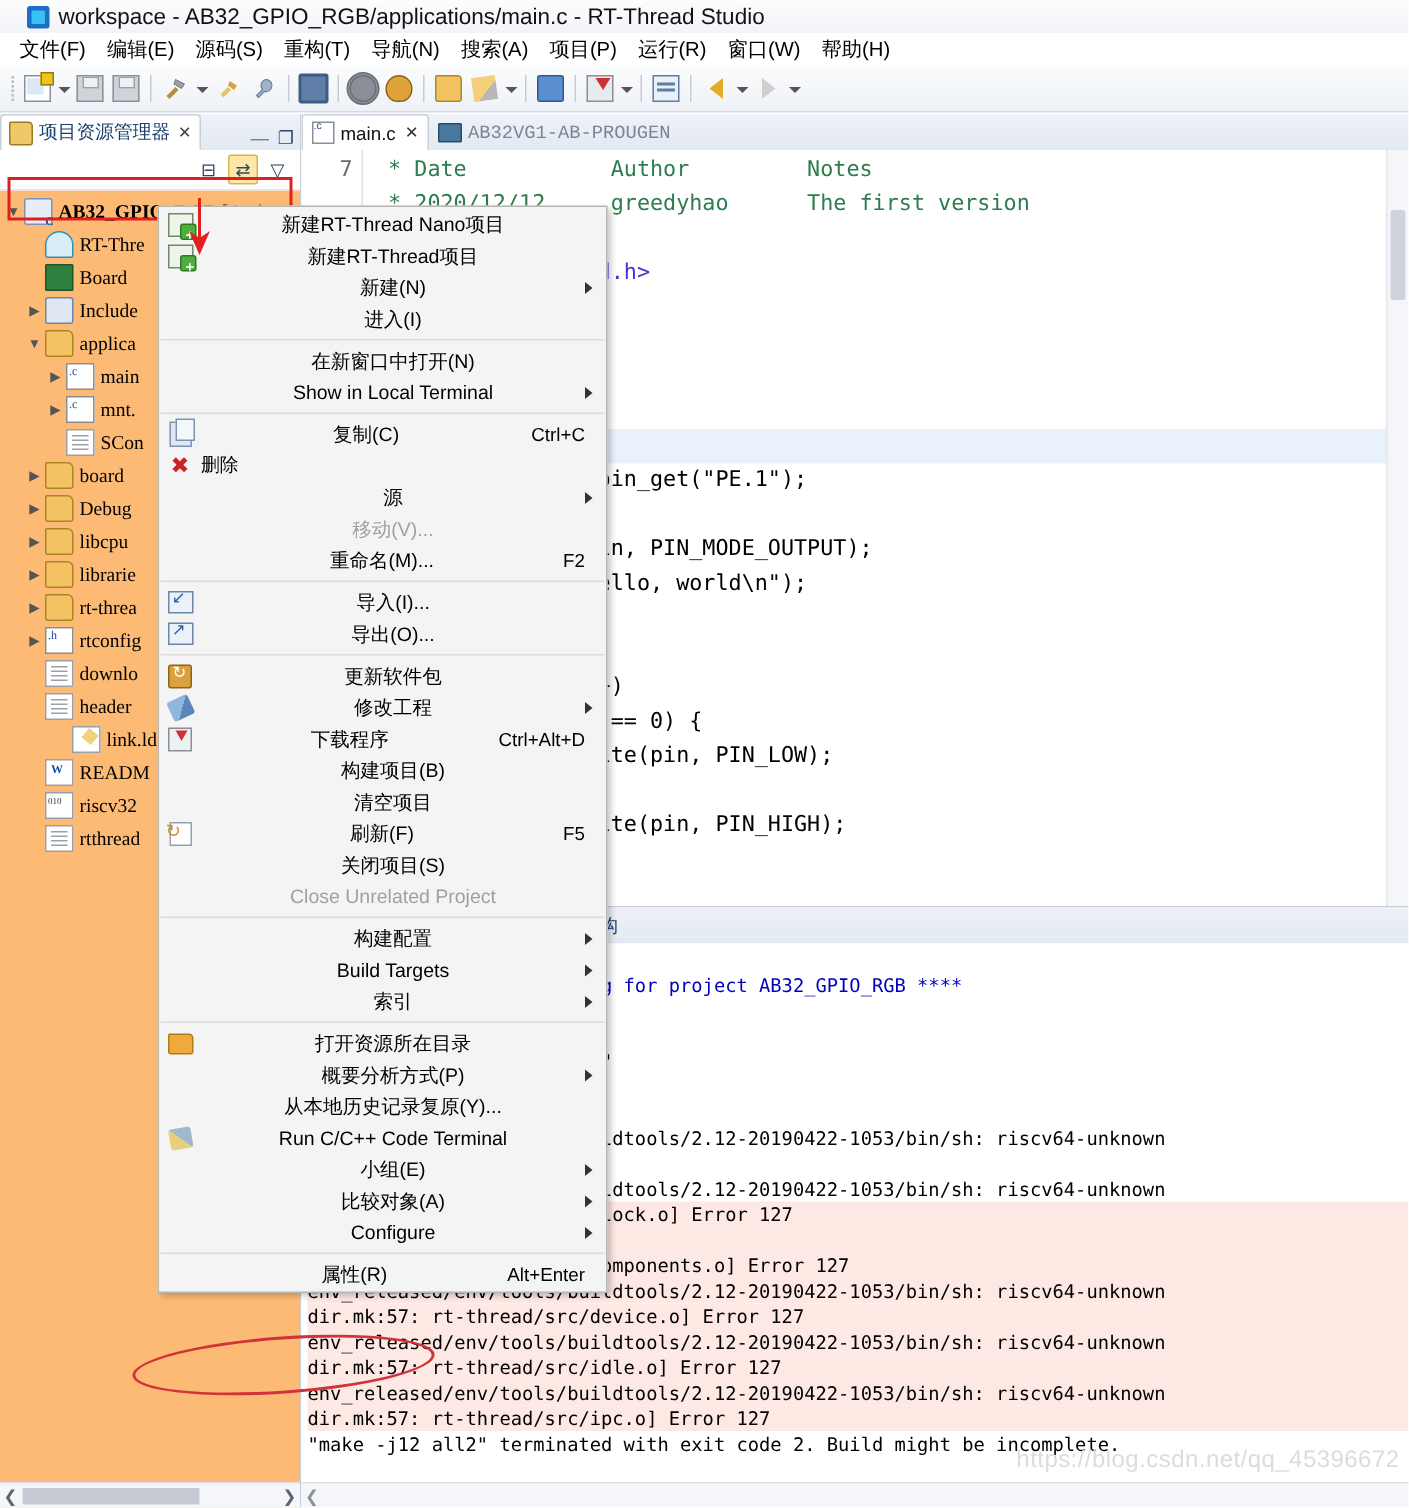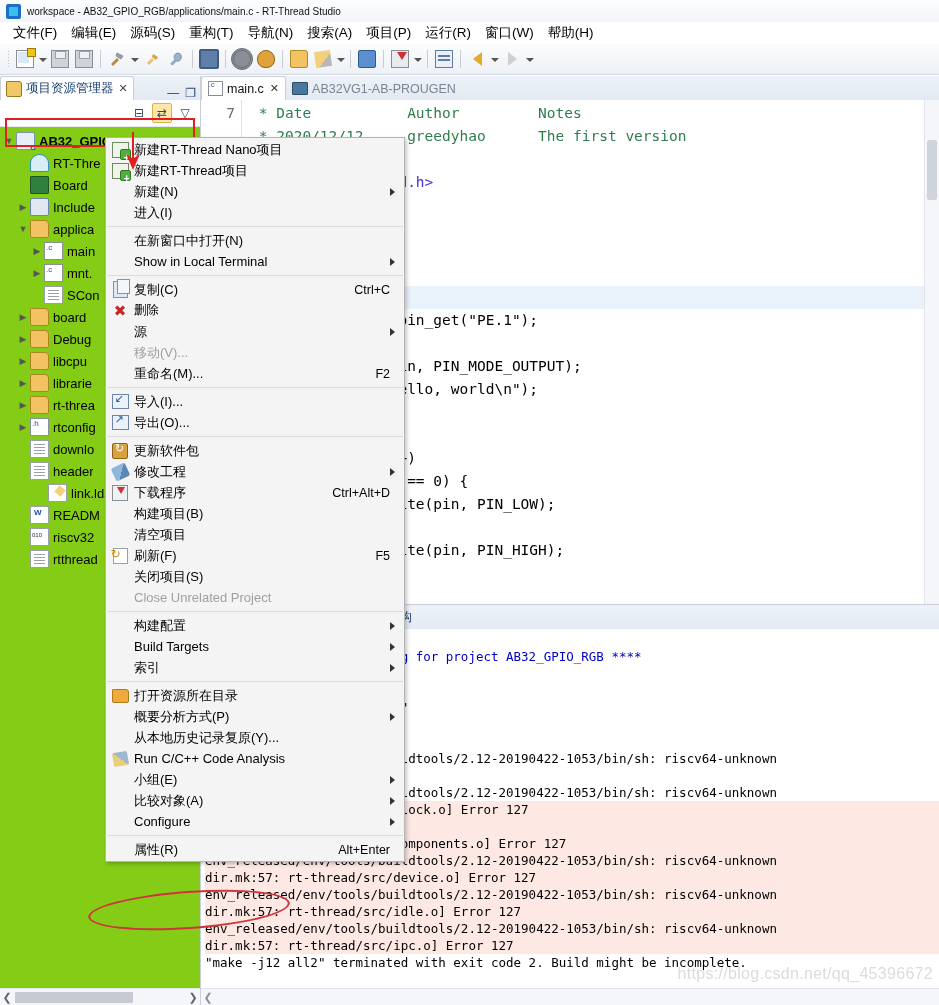--- a/index.html
+++ b/index.html
@@ -6,21 +6,21 @@
   body{
     width:939px;height:1005px;overflow:hidden;
     font-family:"Liberation Sans","DejaVu Sans",sans-serif;
     font-size:13px;color:#000;background:#fff;
     position:relative;
   }
   
   #titlebar{
     height:22px;display:flex;align-items:center;
     background:linear-gradient(#fdfdfe,#f2f4f8);
-    padding-left:6px;font-size:10px;color:#111;
+    padding-left:18px;font-size:15px;color:#111;
   }
   #titlebar .appicon{
     width:15px;height:15px;margin-right:6px;flex:none;
     background:#1b6fc4;border-radius:2px;position:relative;
   }
   #titlebar .appicon:after{
     content:"";position:absolute;left:3px;top:3px;width:9px;height:9px;
     background:#39c0f0;border-radius:1px;
   }
   
@@ -64,21 +64,21 @@
     border-left:5px solid transparent;border-right:5px solid transparent;border-top:8px solid #cf3030;}
   .ic-list{background:#eaf0f8;border:1px solid #5b7da8;}
   .ic-list:after{content:"";position:absolute;left:2px;top:4px;right:2px;height:2px;
     background:#5b7da8;box-shadow:0 4px 0 #5b7da8;}
   .ic-arrL,.ic-arrR{width:0;height:0;border-top:7px solid transparent;border-bottom:7px solid transparent;}
   .ic-arrL{border-right:9px solid #e4ab2a;}
   .ic-arrR{border-left:9px solid #cfcfcf;}
   
   #main{position:absolute;left:0;top:76px;right:0;bottom:0;display:flex;}
   
-  #left{width:200px;display:flex;flex-direction:column;background:#84cc16;position:relative;}
+  #left{width:200px;display:flex;flex-direction:column;background:#fdba74;position:relative;font-family:Liberation Serif, serif;}
   #pe-tabrow{height:24px;display:flex;align-items:flex-end;
     background:linear-gradient(#eef2f8,#e3e9f2);}
   #pe-tab{height:23px;display:flex;align-items:center;padding:0 5px;
     background:#fff;border:1px solid #c8cfd9;border-bottom:none;
     border-radius:3px 3px 0 0;font-size:12.5px;color:#1b3f70;}
   #pe-tab .ficon{width:14px;height:14px;margin-right:4px;flex:none;
     background:#f0c868;border:1px solid #9b7a22;border-radius:1px 3px 2px 2px;}
   #pe-tab .xm{margin-left:5px;color:#444;font-size:11px;}
   .winbtns{margin-left:auto;display:flex;align-items:center;padding-right:4px;gap:6px;}
   .winbtns span{display:block;font-size:12px;color:#2b4a74;}
@@ -117,21 +117,21 @@
   #hscroll-l{height:16px;border-top:1px solid #dfe3ea;background:#f4f6f9;
     display:flex;align-items:center;}
   #hscroll-l .ar{width:14px;text-align:center;font-size:11px;color:#5d6470;}
   #hscroll-l .bar{height:11px;background:#c6cbd3;border-radius:1px;margin:0 1px;}
   
   #right{flex:1;display:flex;flex-direction:column;border-left:1px solid #c8cfd9;background:#fff;min-width:0;}
   #ed-tabrow{height:24px;display:flex;align-items:flex-end;
     background:linear-gradient(#eef2f8,#e3e9f2);}
   .edtab{height:23px;display:flex;align-items:center;padding:0 6px;font-size:12.5px;}
   .edtab.active{background:#fff;border:1px solid #c8cfd9;border-bottom:none;border-radius:3px 3px 0 0;color:#111;}
-  .edtab.inactive{color:#7b8594;}
+  .edtab.inactive{color:#7b8594;font-family:Liberation Mono, monospace;}
   .edtab .ci{width:13px;height:13px;margin-right:4px;flex:none;background:#fff;border:1px solid #8a8f97;position:relative;}
   .edtab .ci:after{content:".c";position:absolute;left:0px;top:-1px;font-size:7px;color:#1c4f96;}
   .edtab .bi{width:14px;height:11px;margin-right:4px;flex:none;background:#49789e;border:1px solid #2b4d68;border-radius:1px;}
   .edtab .xm{margin-left:6px;font-size:11px;color:#333;}
   #editor{flex:0 0 504px;position:relative;display:flex;overflow:hidden;background:#fff;
     font-family:"DejaVu Sans Mono","Liberation Mono",monospace;font-size:14.5px;}
   #gutter{width:34px;flex:none;text-align:right;padding:2px 6px 0 0;color:#6a6a6a;
     background:#fff;border-right:1px solid #e2e2e2;}
   #gutter div{height:23px;line-height:23px;}
   #code{flex:1;padding:2px 0 0 8px;position:relative;min-width:0;white-space:pre;}
@@ -162,21 +162,21 @@
   #watermark{position:absolute;right:6px;bottom:22px;color:#dcdcdc;font-size:16px;
     font-family:"Liberation Sans",sans-serif;letter-spacing:.3px;}
   #hscroll-r{height:16px;border-top:1px solid #dfe3ea;background:#f4f6f9;display:flex;align-items:center;}
   #hscroll-r .ar{width:14px;text-align:center;font-size:11px;color:#8b919c;}
   
   #ctxmenu{
     position:absolute;left:105px;top:137px;width:298px;
     background:#f4f4f4;border:1px solid #b5b5b5;box-shadow:2px 2px 4px rgba(0,0,0,.22);
     font-size:13px;z-index:50;padding:1px 0;
   }
-  #ctxmenu .row{height:21px;display:flex;align-items:center;position:relative;padding-left:0;}
+  #ctxmenu .row{height:21px;display:flex;align-items:center;position:relative;padding-left:0;text-align:center;}
   #ctxmenu .mico{width:28px;height:21px;flex:none;display:flex;align-items:center;justify-content:center;}
   #ctxmenu .lbl{flex:1;white-space:nowrap;overflow:hidden;}
   #ctxmenu .acc{color:#000;padding-right:14px;font-size:12.5px;white-space:nowrap;}
   #ctxmenu .row.dis .lbl,#ctxmenu .row.dis .acc{color:#a0a0a0;}
   #ctxmenu .sub{position:absolute;right:9px;top:7px;width:0;height:0;
     border-top:4px solid transparent;border-bottom:4px solid transparent;border-left:5px solid #333;}
   #ctxmenu .sep{height:1px;background:#dcdcdc;margin:3px 1px;}
   
   .mi-newrt{width:15px;height:14px;background:#eef4ea;border:1px solid #6f8a63;position:relative;}
   .mi-newrt:after{content:"";position:absolute;right:-3px;bottom:-3px;width:9px;height:9px;
@@ -692,21 +692,21 @@
     </div>
     <div class="row">
       <span class="mico"></span>
       <span class="lbl">从本地历史记录复原(Y)...</span>
       <span class="acc"></span>
     </div>
     <div class="row">
       <span class="mico">
         <span class="mi-run"></span>
       </span>
-      <span class="lbl">Run C/C++ Code Analysis</span>
+      <span class="lbl">Run C/C++ Code Terminal</span>
       <span class="acc"></span>
     </div>
     <div class="row">
       <span class="mico"></span>
       <span class="lbl">小组(E)</span>
       <span class="acc"></span>
       <span class="sub"></span>
     </div>
     <div class="row">
       <span class="mico"></span>

